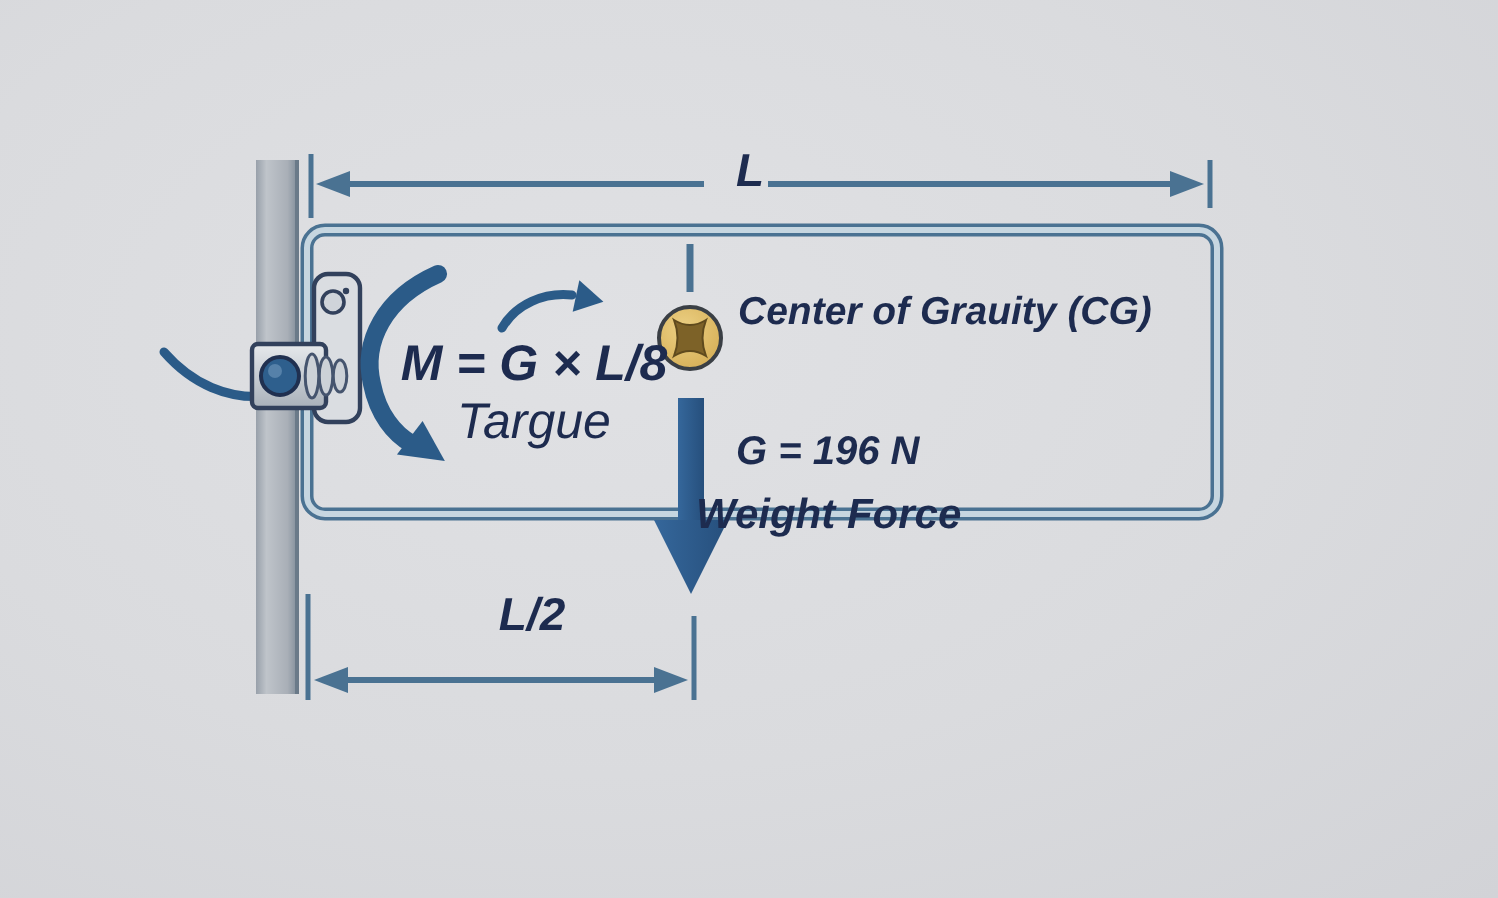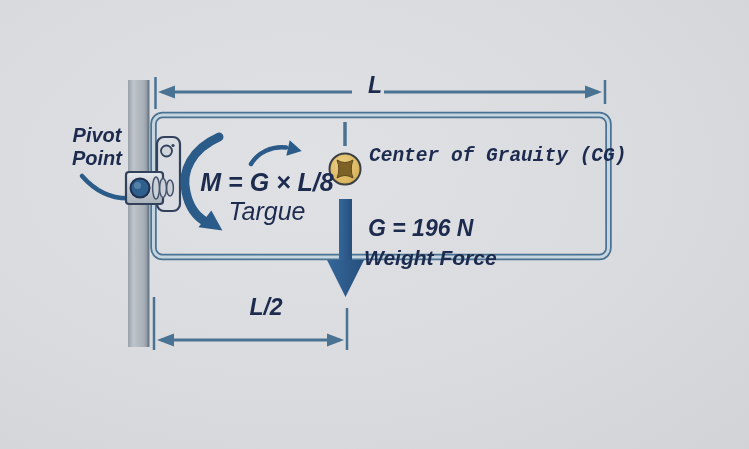--- a/index.html
+++ b/index.html
@@ -27,23 +27,23 @@
     font-style:italic;
     font-weight:600;
     white-space:nowrap;
     line-height:1.15;
   }
   .lbl.center{text-align:center;}
   .pivot-label{left:66px;top:124px;width:62px;font-size:20px;text-align:center;}
   .l-label{left:352px;top:72px;width:46px;font-size:23px;}
   .formula-label{left:196px;top:168px;width:142px;font-size:25px;}
   .targue-label{left:196px;top:197px;width:142px;font-size:25px;font-weight:500;}
-  .cg-label{left:369px;top:145px;font-size:19.5px;font-family:Liberation Mono, monospace;}
-  .gvalue-label{left:368px;top:215px;font-size:23px;font-weight:700;}
-  .weight-label{left:364px;top:246px;font-size:21px;}
+  .cg-label{left:369px;top:145px;font-size:19.5px;}
+  .gvalue-label{left:368px;top:215px;font-size:20px;font-weight:700;}
+  .weight-label{left:348px;top:246px;font-size:21px;}
   .l2-label{left:216px;top:294px;width:100px;font-size:23px;}
 </style>
 </head>
 <body>
 
 <div class="stage">
 
   <svg width="749" height="449" viewBox="0 0 749 449">
     <defs>
       <linearGradient id="wallGrad" x1="0" y1="0" x2="1" y2="0">
@@ -126,24 +126,20 @@
       <rect x="339" y="199" width="13" height="63" fill="url(#weightGrad)"></rect>
       <polygon points="327,260 364,260 345.5,297" fill="url(#weightGrad)"></polygon>
     </g>
 
     <g transform="translate(345,169)">
       <circle cx="0" cy="0" r="15.5" fill="url(#goldGrad)" stroke="#3a3f45" stroke-width="2"></circle>
       <path d="M -8,-9 Q 0,-4 8,-9 Q 4.5,0 8,9 Q 0,4 -8,9 Q -4.5,0 -8,-9 Z" fill="var(--cg-brown,#7d6228)" stroke="#5f4a1d" stroke-width="1"></path>
     </g>
   </svg>
 
-  <div class="lbl pivot-label">
-    <div>Pivot</div>
-    <div>Point</div>
-  </div>
 
   <div class="lbl l-label center">L</div>
 
   <div class="lbl formula-label center">M = G × L/8</div>
 
   <div class="lbl targue-label center">Targue</div>
 
   <div class="lbl cg-label">Center of Grauity (CG)</div>
 
   <div class="lbl gvalue-label">G = 196 N</div>

